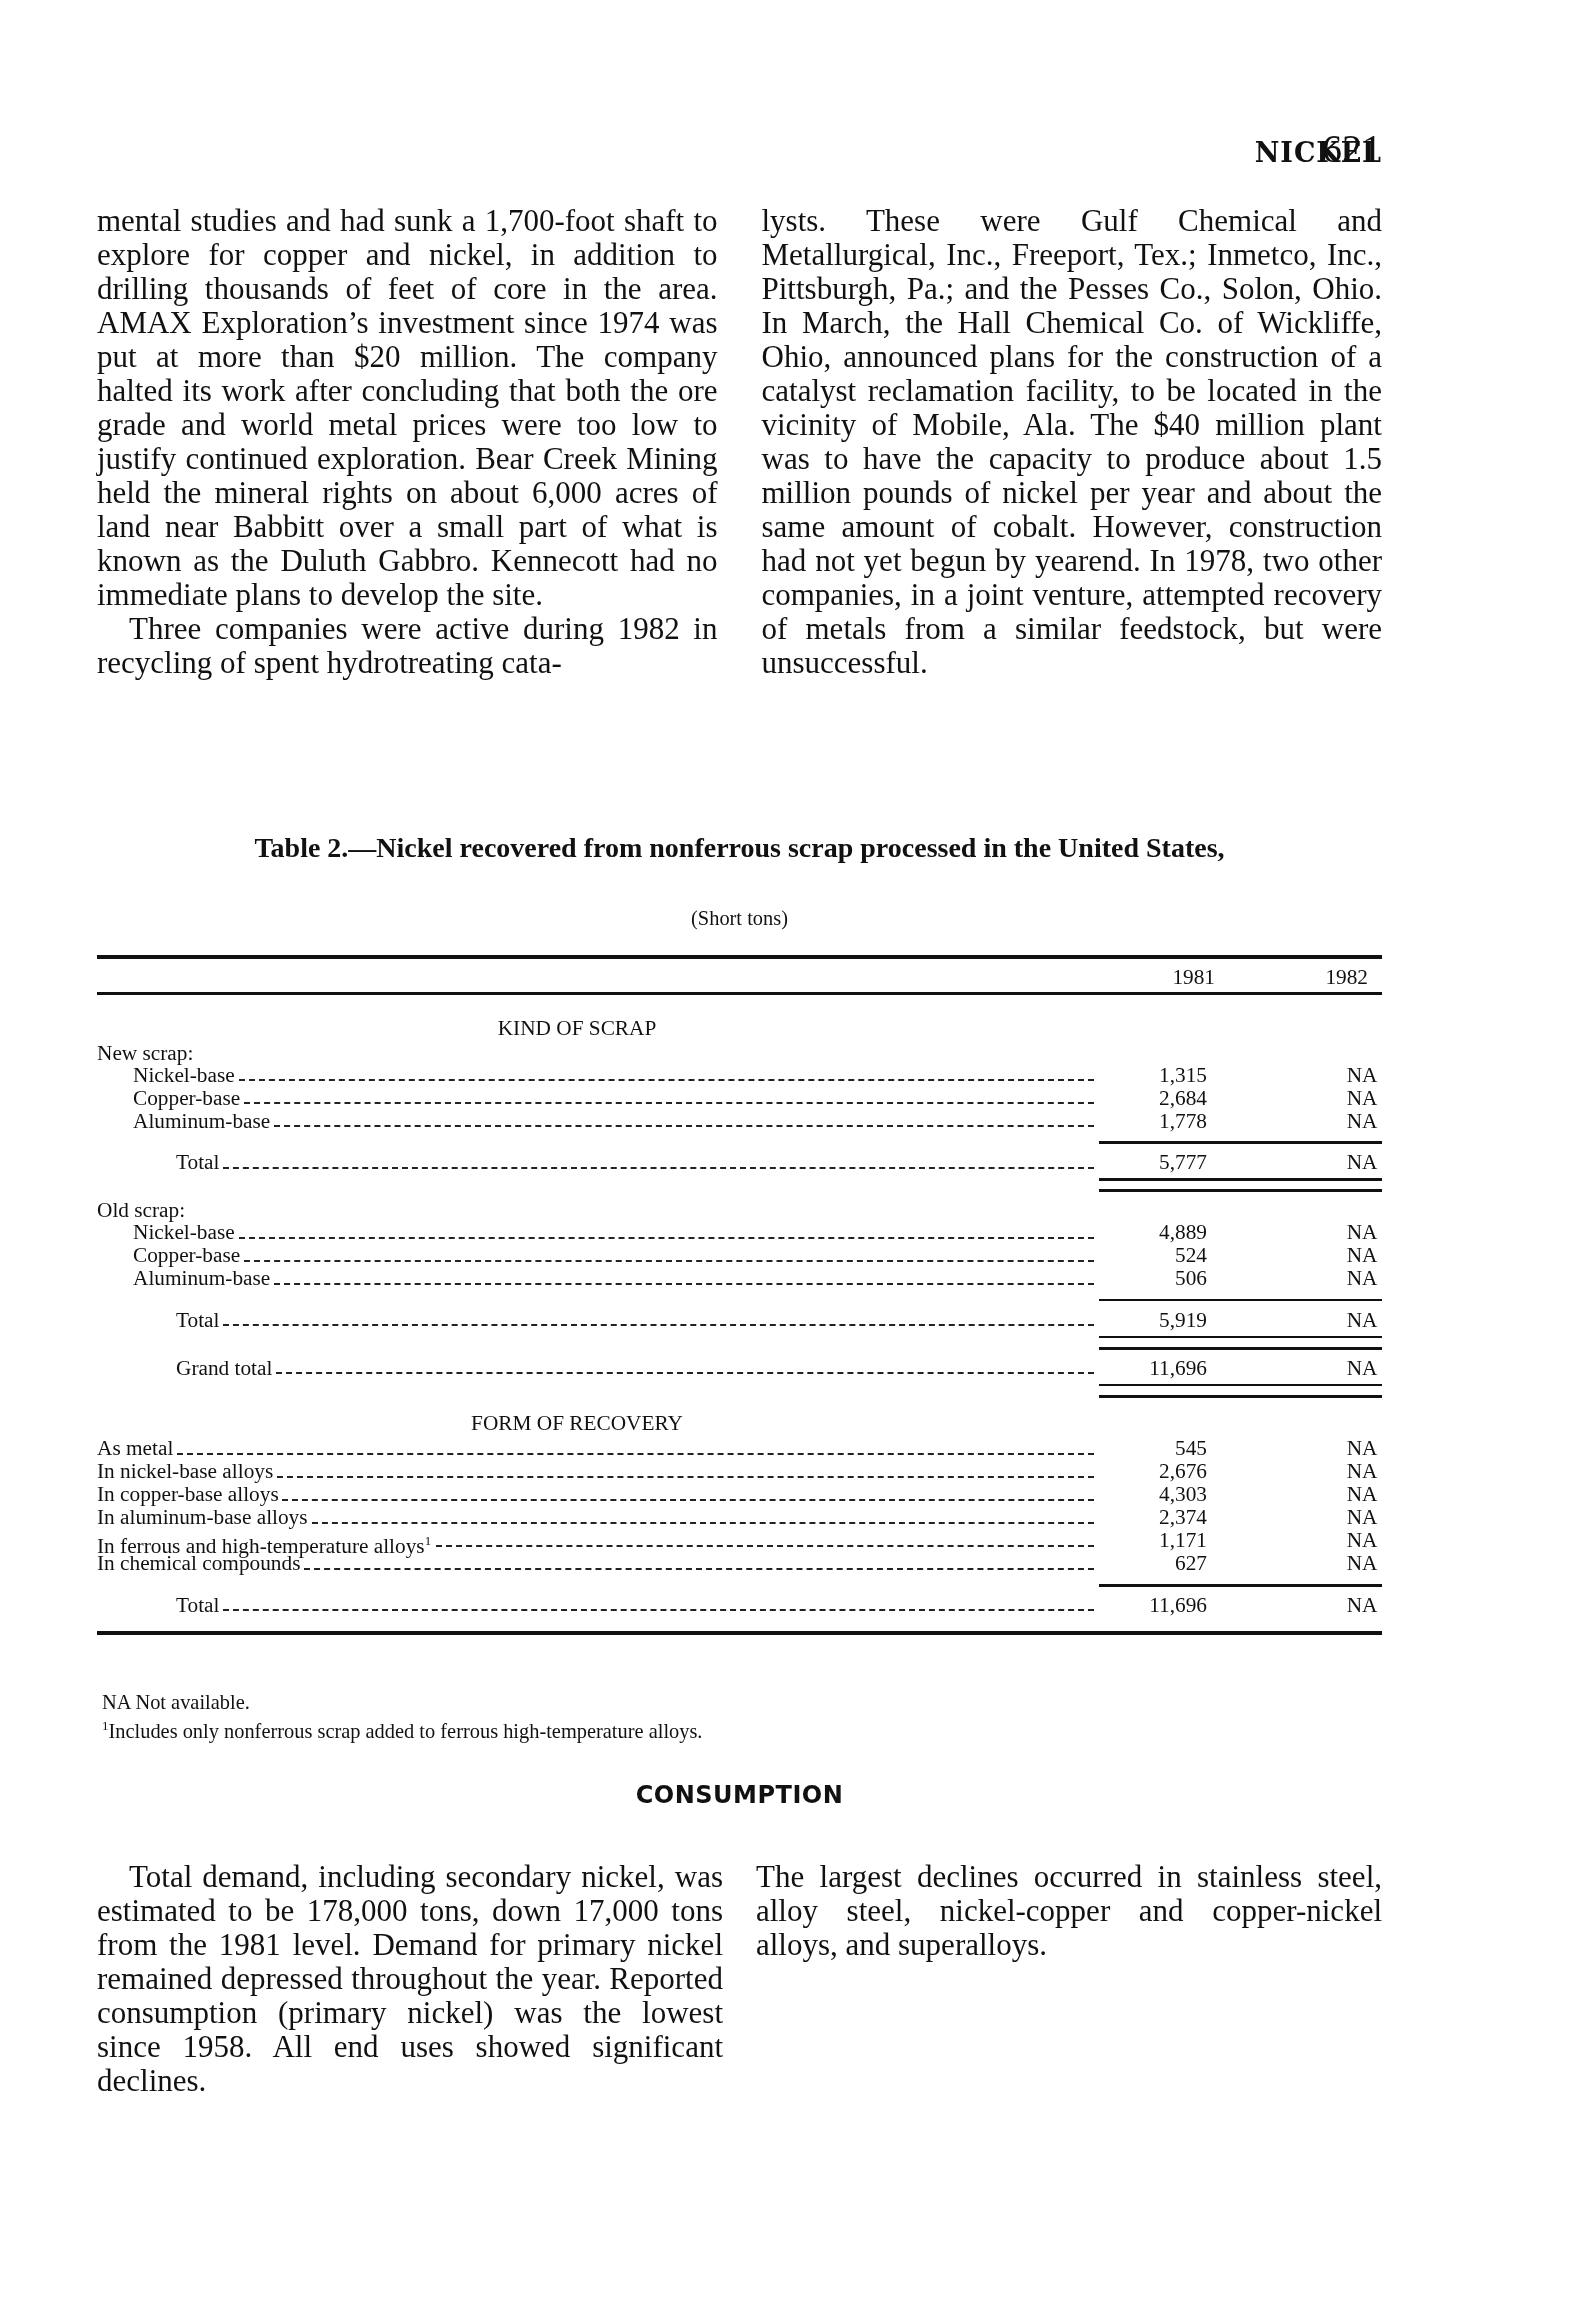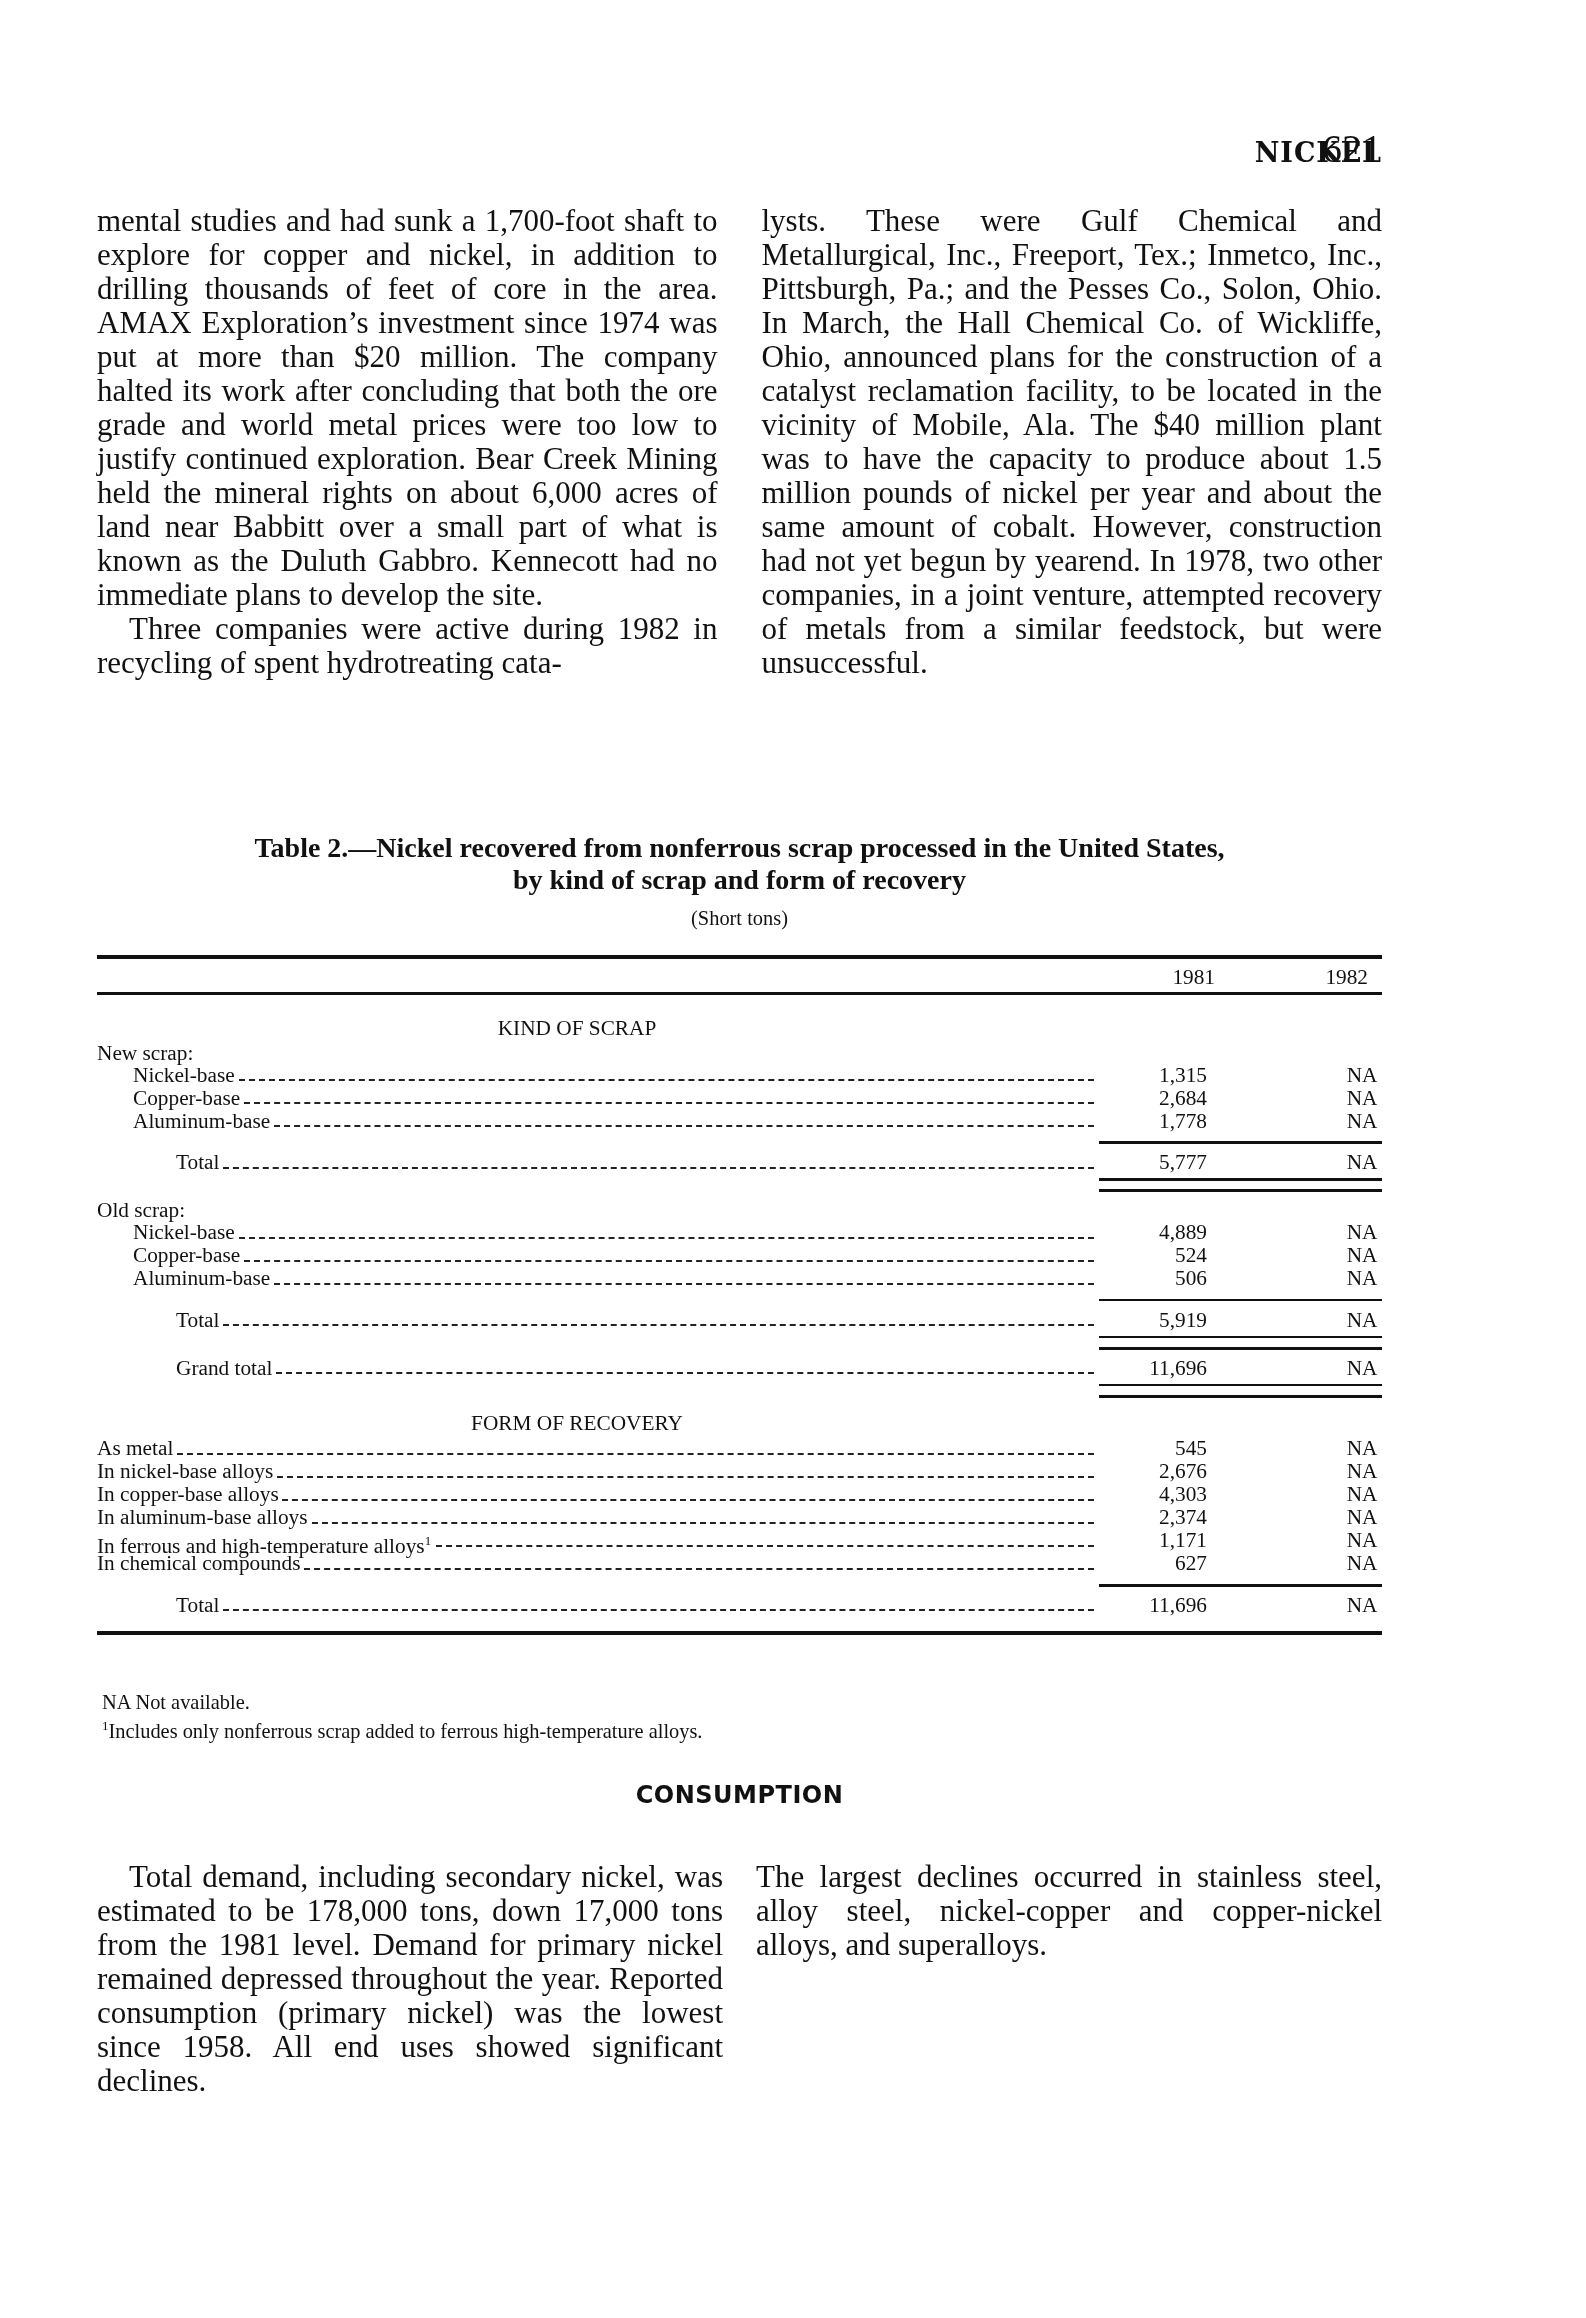--- a/index.html
+++ b/index.html
@@ -68,21 +68,20 @@
       <p>mental studies and had sunk a 1,700-foot shaft to explore for copper and nickel, in addition to drilling thousands of feet of core in the area. AMAX Exploration’s investment since 1974 was put at more than $20 million. The company halted its work after concluding that both the ore grade and world metal prices were too low to justify continued exploration. Bear Creek Mining held the mineral rights on about 6,000 acres of land near Babbitt over a small part of what is known as the Duluth Gabbro. Kennecott had no immediate plans to develop the site.</p>
       <p class="indent">Three companies were active during 1982 in recycling of spent hydrotreating cata-</p>
     </div>
     <div class="col">
       <p>lysts. These were Gulf Chemical and Metallurgical, Inc., Freeport, Tex.; Inmetco, Inc., Pittsburgh, Pa.; and the Pesses Co., Solon, Ohio. In March, the Hall Chemical Co. of Wickliffe, Ohio, announced plans for the construction of a catalyst reclamation facility, to be located in the vicinity of Mobile, Ala. The $40 million plant was to have the capacity to produce about 1.5 million pounds of nickel per year and about the same amount of cobalt. However, construction had not yet begun by yearend. In 1978, two other companies, in a joint venture, attempted recovery of metals from a similar feedstock, but were unsuccessful.</p>
     </div>
   </div>
 
   <div class="table-title">
     <div>Table 2.—Nickel recovered from nonferrous scrap processed in the United States,</div>
-    <div>by kind of scrap and form of recovery</div>
   </div>
   <div class="table-unit">(Short tons)</div>
 
   <div class="table">
     <div class="rule-thick"></div>
     <div class="hdr">
       <span class="y1">1981</span>
       <span class="y2">1982</span>
     </div>
     <div class="rule-thick"></div>

